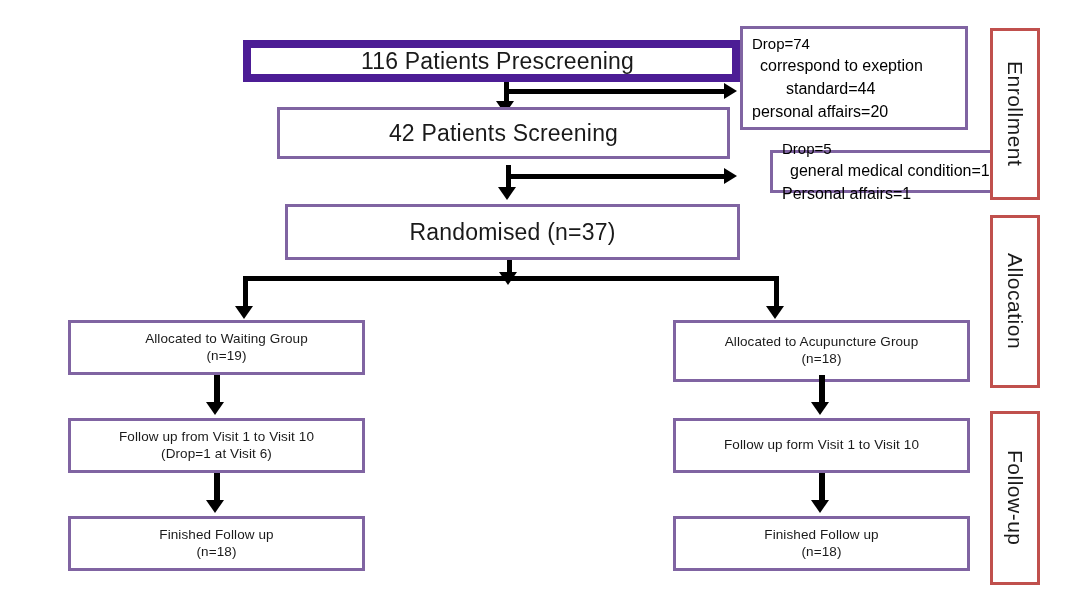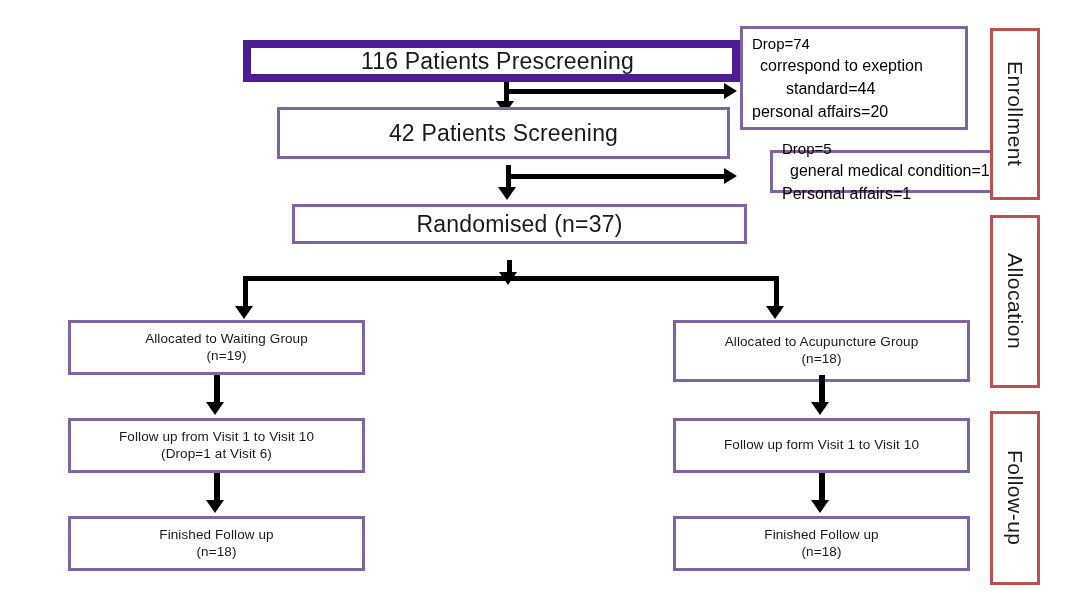--- a/index.html
+++ b/index.html
@@ -125,21 +125,21 @@
     <span class="line head">Drop=5</span>
     <span class="line indent2">general medical condition=1</span>
     <span class="line">Personal affairs=1</span>
   </div>
 
   <div class="vline" style="left:506px; top:165px; width:5px; height:26px;"></div>
   <div class="arrow-down" style="left:498px; top:187px;"></div>
   <div class="hline" style="left:506px; top:174px; width:220px; height:5px;"></div>
   <div class="arrow-right" style="left:724px; top:168px;"></div>
 
-  <div class="node purple stage-primary" style="left:292px; top:204px; width:455px; height:40px;">
+  <div class="node purple stage-primary" style="left:285px; top:204px; width:455px; height:56px;">
     <span class="node-text">Randomised (n=37)</span>
   </div>
 
   <div class="vline" style="left:507px; top:260px; width:5px; height:16px;"></div>
   <div class="arrow-down" style="left:499px; top:272px;"></div>
   <div class="hline" style="left:243px; top:276px; width:536px; height:5px;"></div>
   <div class="vline" style="left:243px; top:276px; width:5px; height:36px;"></div>
   <div class="arrow-down" style="left:235px; top:306px;"></div>
   <div class="vline" style="left:774px; top:276px; width:5px; height:36px;"></div>
   <div class="arrow-down" style="left:766px; top:306px;"></div>

